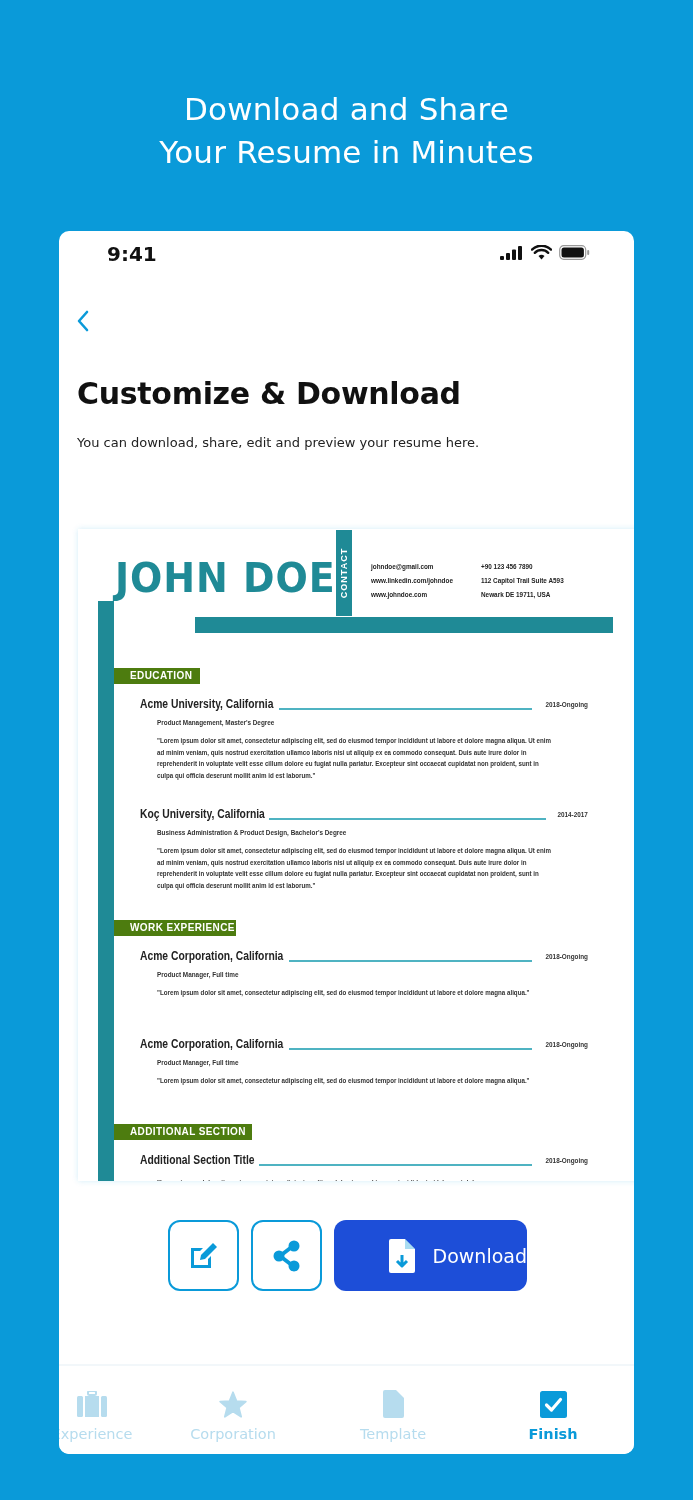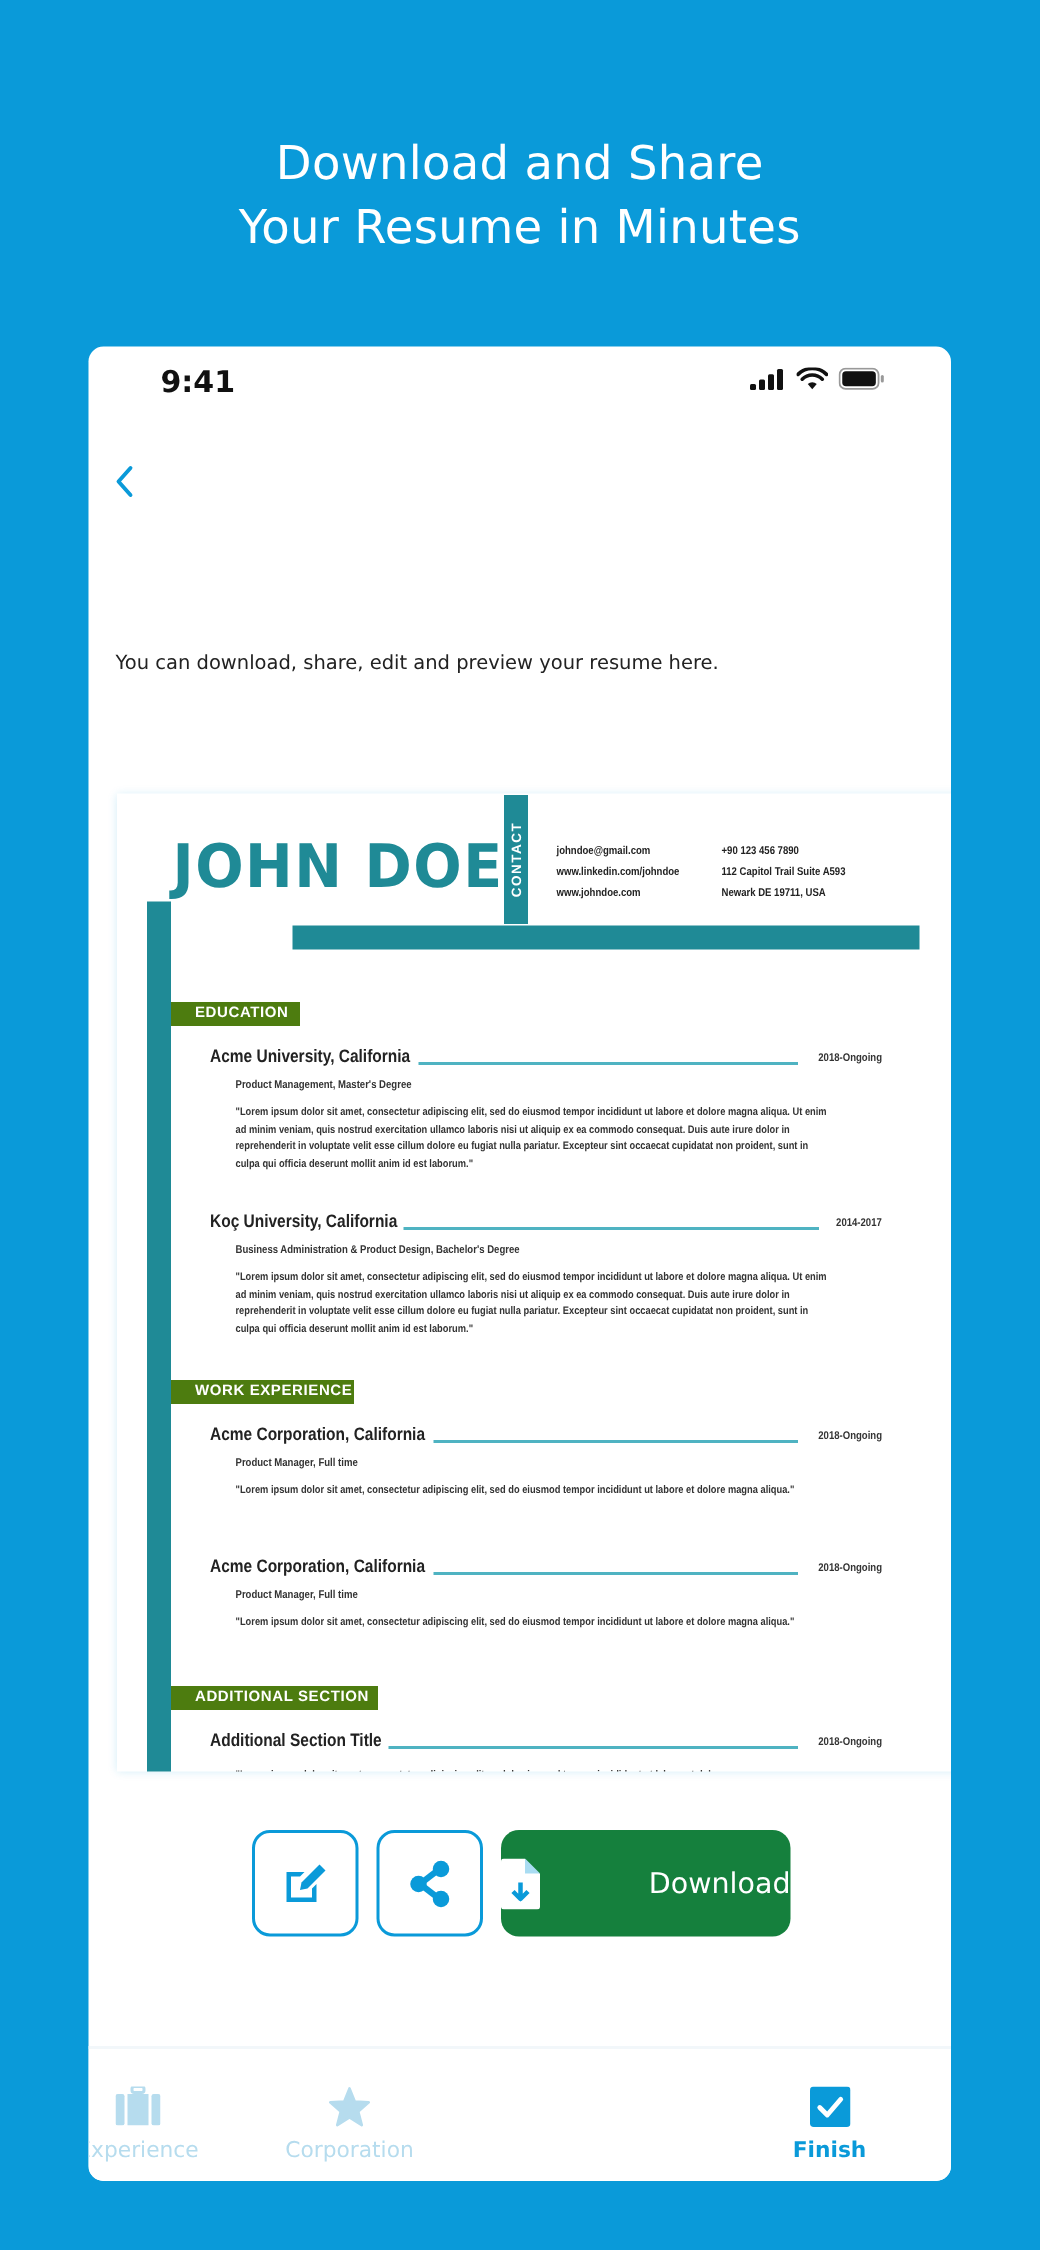--- a/index.html
+++ b/index.html
@@ -88,22 +88,22 @@
     transform: scaleX(0.85); transform-origin: left;
   }
 
   
   .actions { position: absolute; left: 109px; top: 989px; display: flex; gap: 12px; }
   .icon-btn {
     width: 71px; height: 71px; border: 2px solid #0a9ad9; border-radius: 12px;
     display: flex; align-items: center; justify-content: center; background: #fff; cursor: pointer;
   }
   .download-btn {
-    width: 193px; height: 71px; background: #15803d; border-radius: 12px;
-    display: flex; align-items: center; justify-content: space-between; gap: 18px; cursor: pointer;
+    width: 193px; height: 71px; background: #1d4ed8; border-radius: 12px;
+    display: flex; align-items: center; justify-content: flex-end; gap: 18px; cursor: pointer;
   }
   .download-btn span.lbl { color: #fff; font-family: "DejaVu Sans", sans-serif; font-size: 19px; }
 
   
   .tabbar {
     position: absolute; left: 0; top: 1133px; width: 575px; height: 90px; background: #fff;
     border-top: 2px solid #f2f7fa;
   }
   .tab { position: absolute; top: 0; height: 90px; width: 120px; display: flex; flex-direction: column; align-items: center; cursor: pointer; }
   .tab .tab-icon { margin-top: 24px; height: 28px; display: flex; align-items: center; justify-content: center; }
@@ -141,20 +141,21 @@
       </svg>
     </div>
   </div>
 
   <div class="back-btn">
     <svg width="24" height="28" viewBox="0 0 24 28">
       <path d="M14 5 L6 14 L14 23" stroke="#0a9ad9" stroke-width="2.6" fill="none" stroke-linecap="round" stroke-linejoin="round"></path>
     </svg>
   </div>
 
+  <div class="page-title">Customize &amp; Download</div>
   <div class="page-desc">You can download, share, edit and preview your resume here.</div>
 
   <div class="resume">
     <div class="r-name">JOHN DOE</div>
     <div class="r-leftbar"></div>
     <div class="r-contact-bar"></div>
     <div class="r-contact-label">
       <span>CONTACT</span>
     </div>
     <div class="r-hbar"></div>
@@ -265,20 +266,28 @@
       <span class="tab-label">Experience</span>
     </div>
     <div class="tab" style="left:114px;">
       <div class="tab-icon">
         <svg width="28" height="27" viewBox="0 0 24 23">
           <path d="M12 1 L15 8.5 L23 9 L17 14.2 L19 22 L12 17.6 L5 22 L7 14.2 L1 9 L9 8.5 Z" fill="#b6dcee" stroke="#b6dcee" stroke-width="1.5" stroke-linejoin="round"></path>
         </svg>
       </div>
       <span class="tab-label">Corporation</span>
     </div>
+    <div class="tab" style="left:274px;">
+      <div class="tab-icon">
+        <svg width="21" height="28" viewBox="0 0 21 28">
+          <path d="M0 2 A2 2 0 0 1 2 0 H13 L21 8 V26 A2 2 0 0 1 19 28 H2 A2 2 0 0 1 0 26 Z" fill="#b6dcee"></path>
+        </svg>
+      </div>
+      <span class="tab-label">Template</span>
+    </div>
     <div class="tab active" style="left:434px;">
       <div class="tab-icon">
         <svg width="27" height="27" viewBox="0 0 27 27">
           <rect x="0" y="0" width="27" height="27" rx="2.5" fill="#0a9ad9"></rect>
           <path d="M6.5 14 L11.5 19 L20.5 8.5" stroke="#fff" stroke-width="3.2" fill="none" stroke-linecap="round" stroke-linejoin="round"></path>
         </svg>
       </div>
       <span class="tab-label">Finish</span>
     </div>
   </div>

